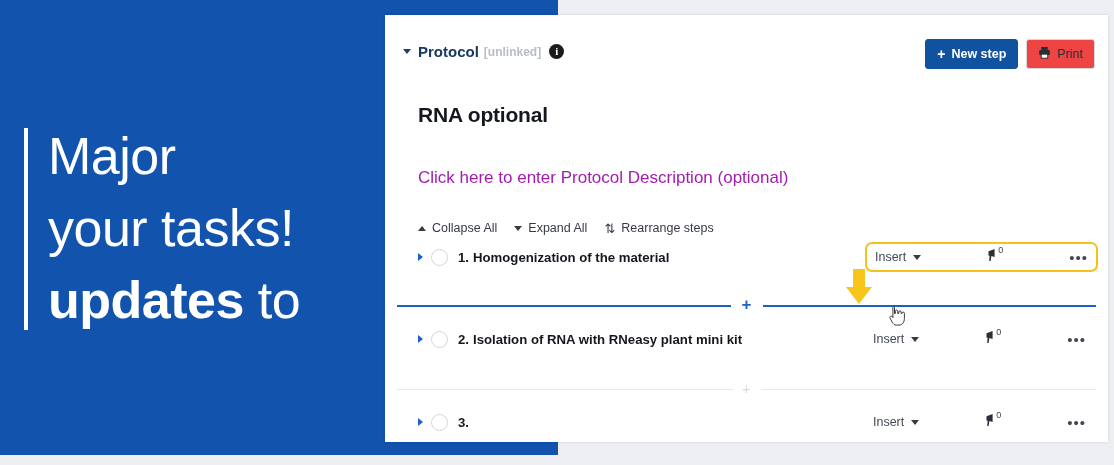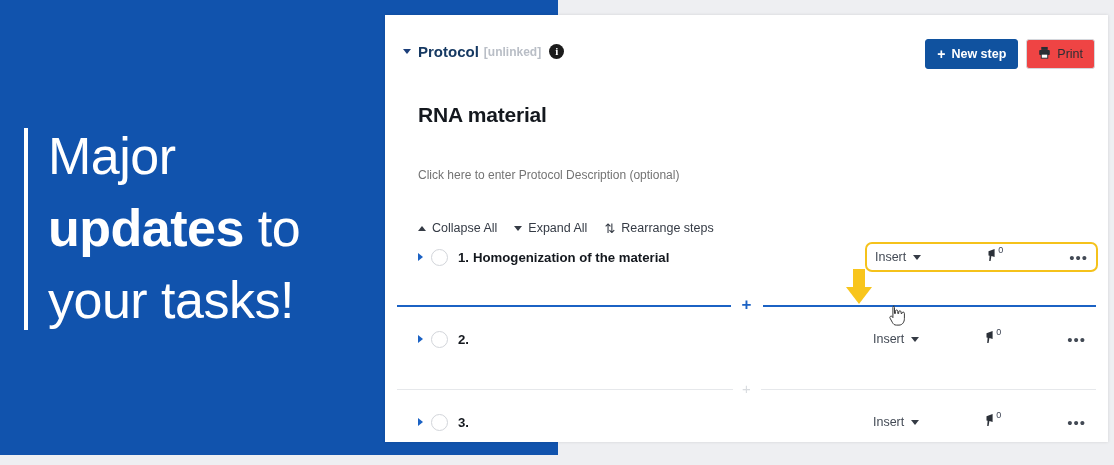--- a/index.html
+++ b/index.html
@@ -150,22 +150,22 @@
     top: 88px;
     font-size: 21px;
     font-weight: 700;
     color: #14181e;
     letter-spacing: -0.2px;
   }
   .protocol-desc {
     position: absolute;
     left: 33px;
     top: 153px;
-    font-size: 12px;
-    color: #737373;
+    font-size: 17px;
+    color: #a21caf;
     cursor: text;
   }
 
   .steps-toolbar {
     position: absolute;
     left: 33px;
     top: 206px;
     display: flex;
     align-items: center;
     gap: 17px;
@@ -369,22 +369,22 @@
 </style>
 </head>
 <body>
 
 <div id="screenshot">
 
   <div class="promo-bg">
     <div class="promo-accent"></div>
     <div class="promo-text">
       <div>Major</div>
+      <div>your tasks!</div>
       <div><span class="b">updates</span><span> to</span></div>
-      <div>your tasks!</div>
     </div>
   </div>
 
   <div class="app-panel">
 
     <div class="panel-header">
 
       <div class="protocol-label">
         <span class="caret-down-sm"></span>
         <span class="protocol-title-txt">Protocol</span>
@@ -407,21 +407,21 @@
               <rect x="4" y="10" width="8" height="5" fill="#ffffff" stroke="#2a2e34" stroke-width="1.2"></rect>
             </svg>
           </span>
           <span>Print</span>
         </div>
 
 
       </div>
     </div>
 
-    <div class="protocol-name">RNA material</div>
+    <div class="protocol-name">RNA optional</div>
 
     <div class="protocol-desc">Click here to enter Protocol Description (optional)</div>
 
     <div class="steps-toolbar">
       <span class="tb-item">
         <span class="caret-up-sm"></span>
         <span>Collapse All</span>
       </span>
       <span class="tb-item">
         <span class="caret-dn-sm"></span>
@@ -459,20 +459,21 @@
       <span class="line-l"></span>
       <span class="line-r"></span>
       <span class="plus">+</span>
     </div>
 
     <div class="step-row" style="top:307px;">
       <span class="step-left">
         <span class="caret-right-sm"></span>
         <span class="step-check"></span>
         <span class="step-title">2.</span>
+        <span class="step-title" style="margin-left:-4px">Isolation of RNA with RNeasy plant mini kit</span>
       </span>
       <span class="step-right plain">
         <span class="insert-btn">
           <span>Insert</span>
           <span class="caret-dn-sm"></span>
         </span>
         <span class="comment-icon">
           <svg width="16" height="15" viewBox="0 0 16 15" aria-hidden="true">
             <path d="M1.5 3.2 L7.6 1.0 L7.6 9.0 L4.4 8.0 L3.6 13.0 L2.2 13.0 L2.6 7.8 L1.5 7.4 Z" fill="#2b3038"></path>
           </svg>

